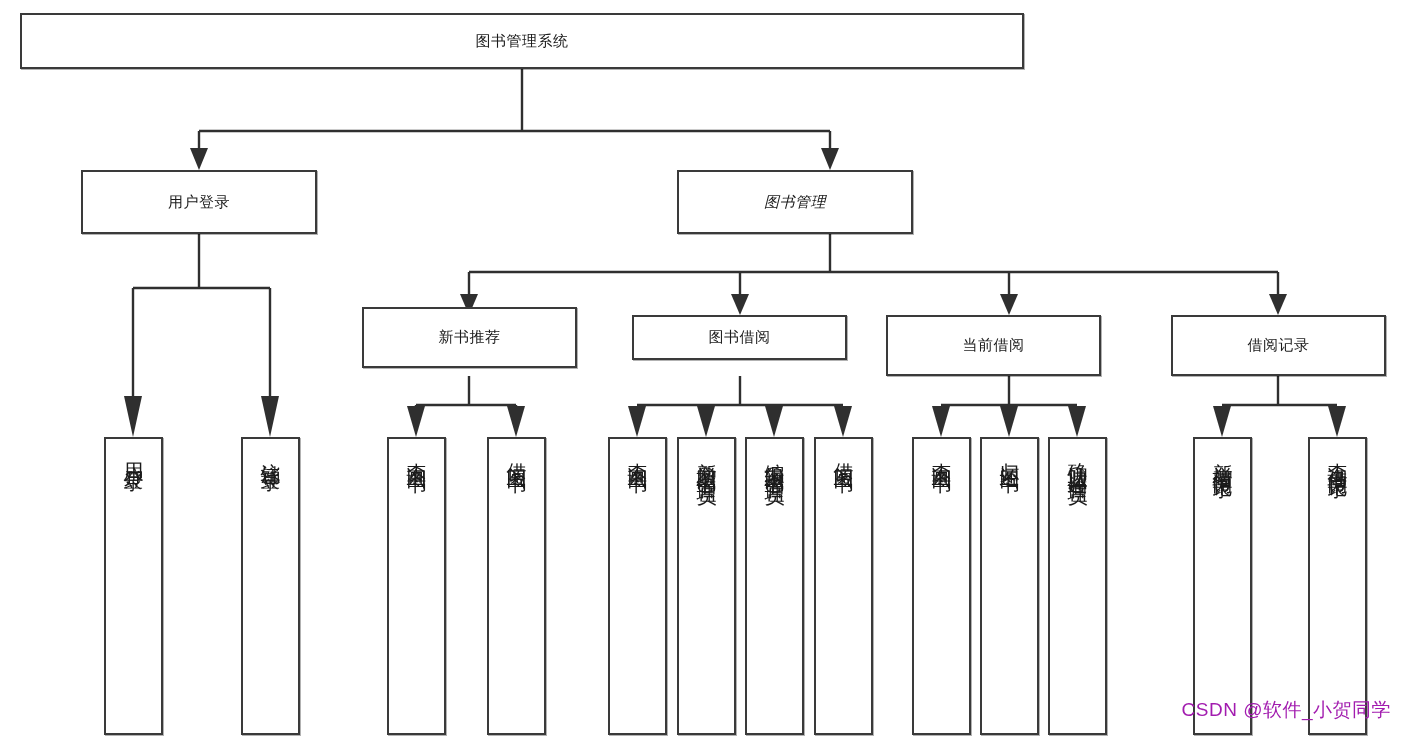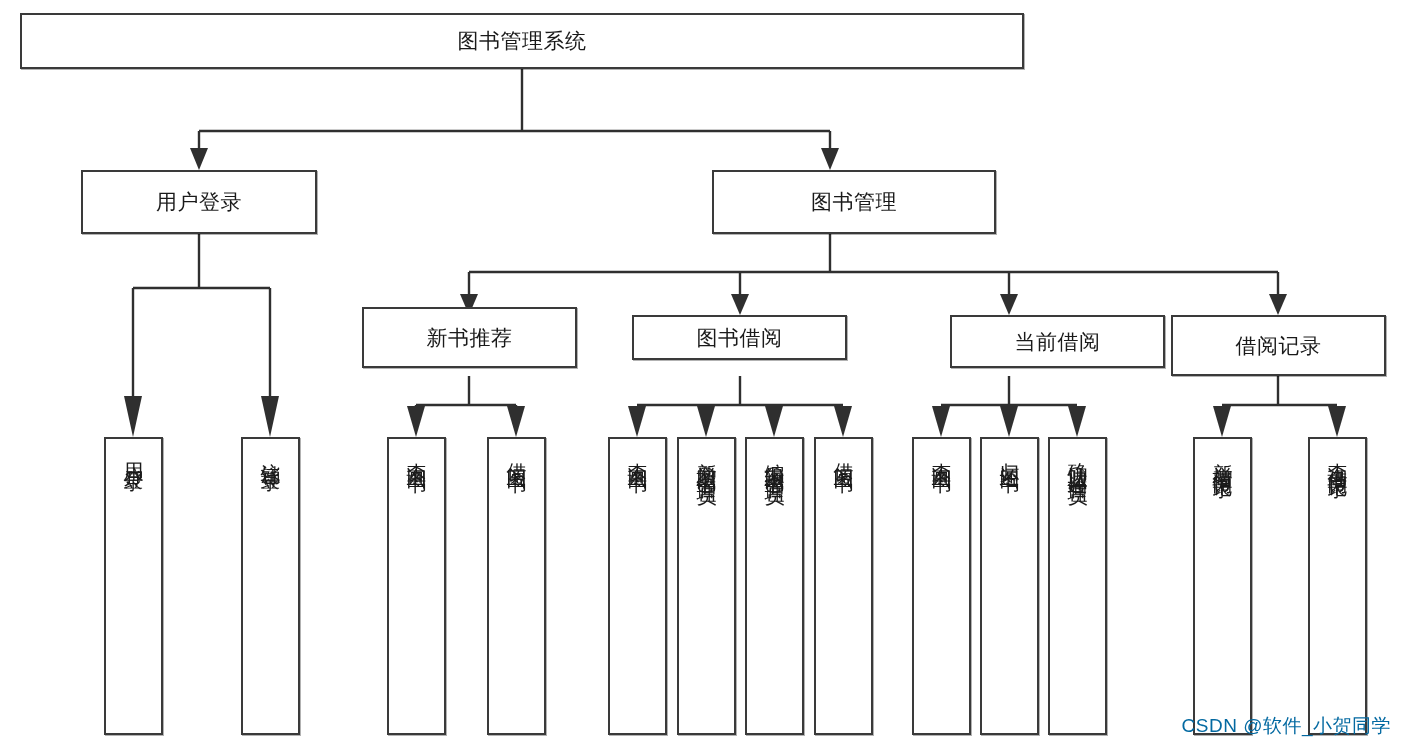--- a/index.html
+++ b/index.html
@@ -25,21 +25,21 @@
     box-sizing: border-box;
     background: #ffffff;
     border: 2.2px solid #3a3a3a;
     display: flex;
     align-items: center;
     justify-content: center;
     box-shadow: 1px 1px 0 0 rgba(0,0,0,0.30);
   }
   .node .label {
     font-family: "Liberation Sans", "DejaVu Sans", sans-serif;
-    font-size: 21px;
+    font-size: 15px;
     line-height: 1.12;
     color: #1a1a1a;
     letter-spacing: 0.5px;
     white-space: nowrap;
     text-align: left;
   }
   
   .node.horiz .label {
     writing-mode: horizontal-tb;
   }
@@ -73,24 +73,24 @@
     fill: none;
   }
   #wires polygon.arrowhead {
     fill: #2f2f2f;
     stroke: none;
   }
   
   #watermark {
     position: absolute;
     right: 14px;
-    bottom: 8px;
+    bottom: 24px;
     font-family: "Liberation Sans", "DejaVu Sans", sans-serif;
     font-size: 19px;
-    color: #0369a1;
+    color: #a21caf;
     white-space: nowrap;
     letter-spacing: 0.5px;
   }
 </style>
 </head>
 <body>
 
 <div id="canvas">
 
   <svg id="wires" viewBox="0 0 1405 747" width="1405" height="747">
@@ -147,33 +147,33 @@
   </svg>
 
   <div class="node horiz" style="left:20px; top:13px; width:1004px; height:56px;">
     <span class="label">图书管理系统</span>
   </div>
 
   <div class="node horiz" style="left:81px; top:170px; width:236px; height:64px;">
     <span class="label">用户登录</span>
   </div>
 
-  <div class="node horiz" style="left:712px; top:170px; width:284px; height:64px;">
+  <div class="node horiz" style="left:677px; top:170px; width:236px; height:64px;font-style:italic;">
     <span class="label">图书管理</span>
   </div>
 
   <div class="node horiz" style="left:362px; top:307px; width:215px; height:61px;">
     <span class="label">新书推荐</span>
   </div>
 
   <div class="node horiz" style="left:632px; top:315px; width:215px; height:45px;">
     <span class="label">图书借阅</span>
   </div>
 
-  <div class="node horiz" style="left:950px; top:315px; width:215px; height:53px;">
+  <div class="node horiz" style="left:886px; top:315px; width:215px; height:61px;">
     <span class="label">当前借阅</span>
   </div>
 
   <div class="node horiz" style="left:1171px; top:315px; width:215px; height:61px;">
     <span class="label">借阅记录</span>
   </div>
 
   <div class="node vert" style="left:104px; top:437px; width:59px; height:298px;">
     <span class="label">用户登录</span>
   </div>

